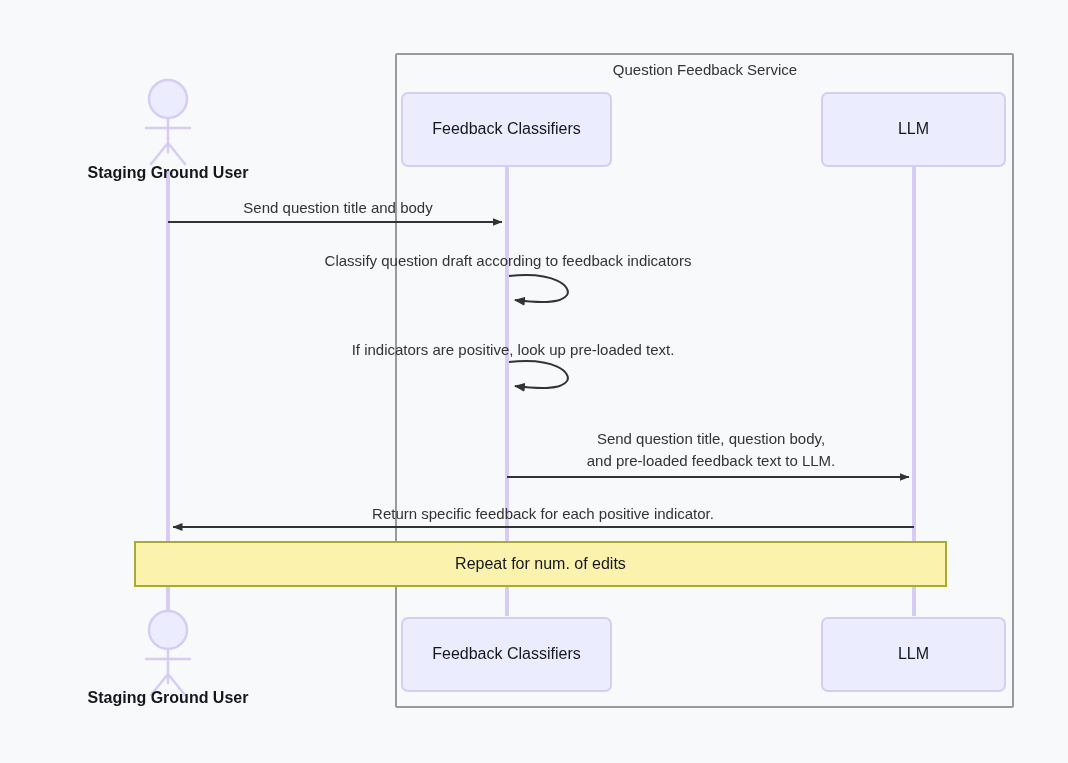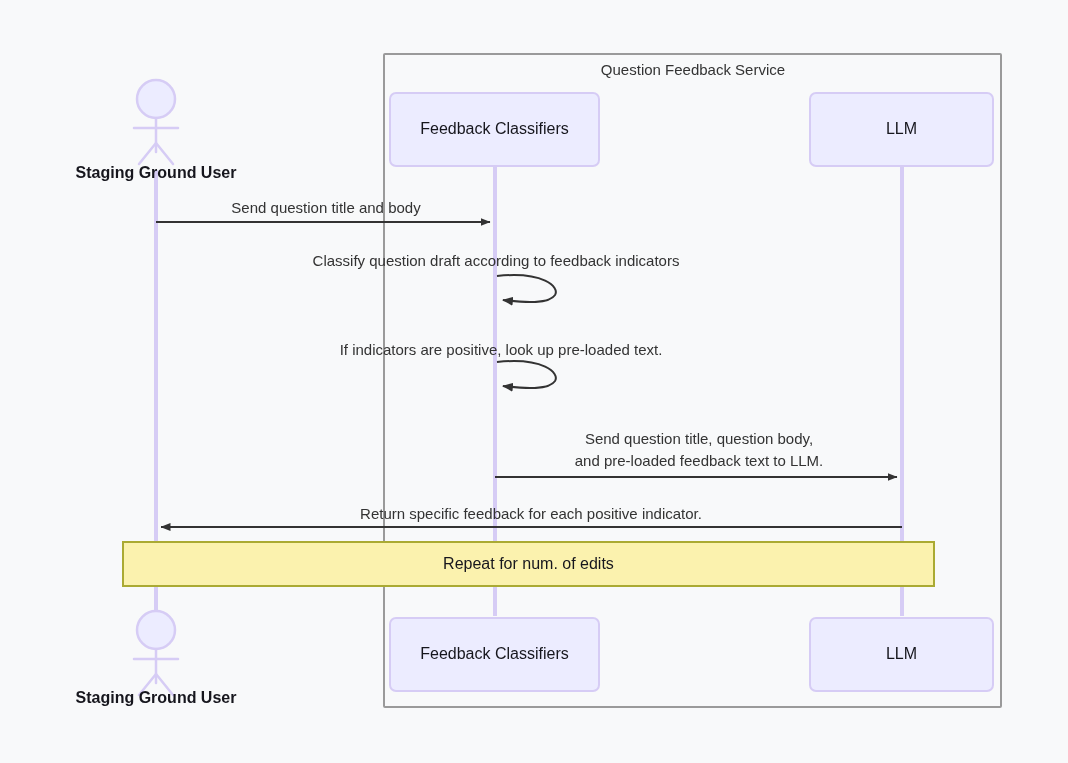--- a/index.html
+++ b/index.html
@@ -9,21 +9,21 @@
   }
   body {
     width: 1068px;
     height: 763px;
     font-family: "Liberation Sans", sans-serif;
     overflow: hidden;
     position: relative;
   }
   #diagram-root {
     position: absolute;
-    left: 0;
+    left: 12px;
     top: 0;
     width: 1028px;
     height: 763px;
   }
   svg.diagram-canvas {
     display: block;
     width: 1068px;
     height: 763px;
   }
   .lifeline {

